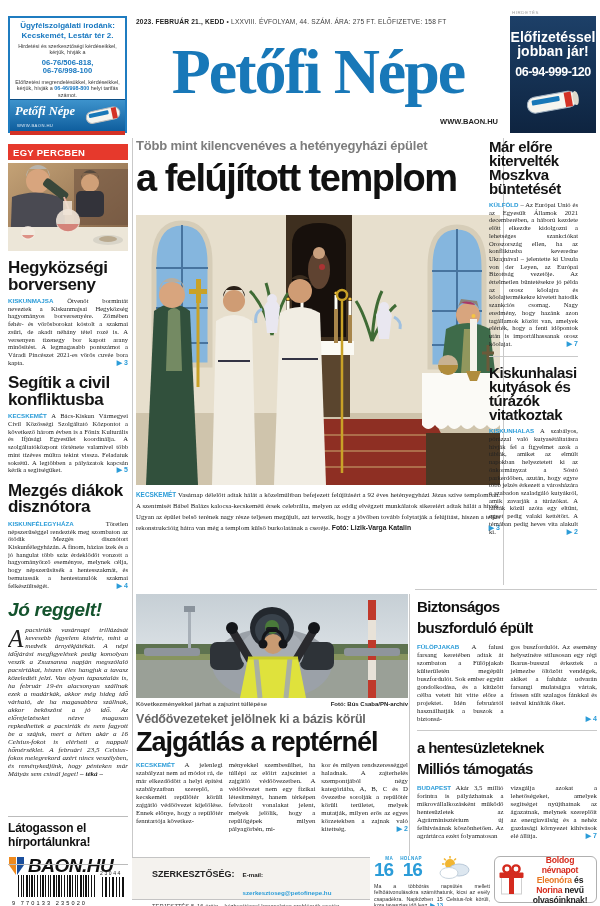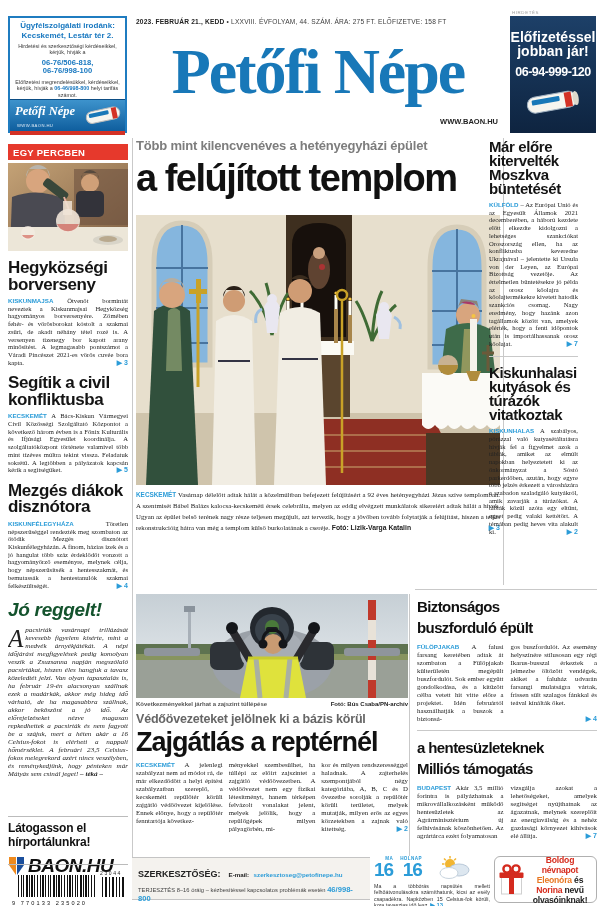--- a/index.html
+++ b/index.html
@@ -112,21 +112,21 @@
   
   .col-right { left:489px; top:140px; width:89px; height:448px; overflow:hidden; }
   .col-right .rt { font-size:15px; line-height:14px; margin-bottom:5px; }
   .col-right .bodytext { font-size:6.6px; line-height:7.7px; }
   .col-right .lead { font-size:6.2px; }
   .col-right .pgmark { font-size:7px; }
   .col-right .sep { border:none; border-top:1px solid #c9c9c9; margin:9px 0 9px; }
 
   
   .editorial { left:132px; top:857px; width:238px; height:43px; background:#f4f2ee;
-    border-top:1px solid #c4c4c4; border-bottom:1px solid #c4c4c4; padding:5px 6px 0; }
+    border-top:1px solid #c4c4c4; border-bottom:1px solid #c4c4c4; padding:5px 20px 0; }
   .editorial .row1 { display:flex; align-items:baseline; gap:8px; }
   .editorial .lbl { font-weight:700; font-size:9px; color:#222; }
   .editorial .em-lbl { font-weight:700; font-size:6.2px; color:#222; }
   .editorial .em { font-weight:700; font-size:6.2px; color:#2b9cd8; }
   .editorial .row2 { margin-top:4px; font-size:5.8px; color:#444; }
   .editorial .row2 .ph { font-weight:700; font-size:7.6px; color:#2b9cd8; }
 
   .weather { left:374px; top:856px; width:116px; }
   .weather .top { display:flex; align-items:flex-start; gap:7px; }
   .weather .day { text-align:right; }

